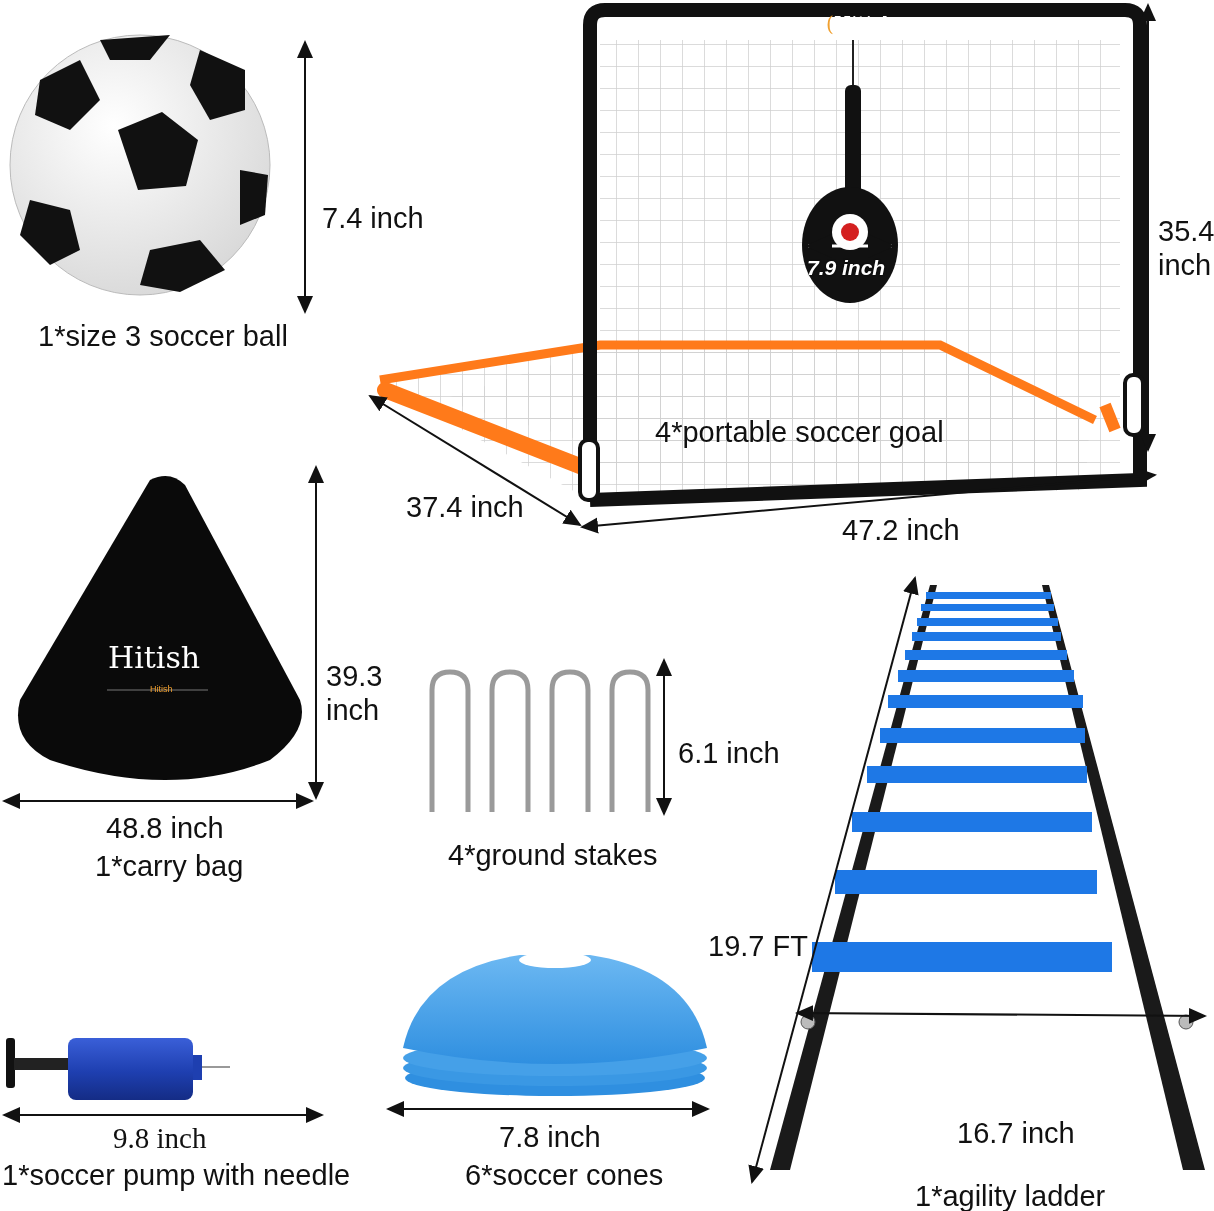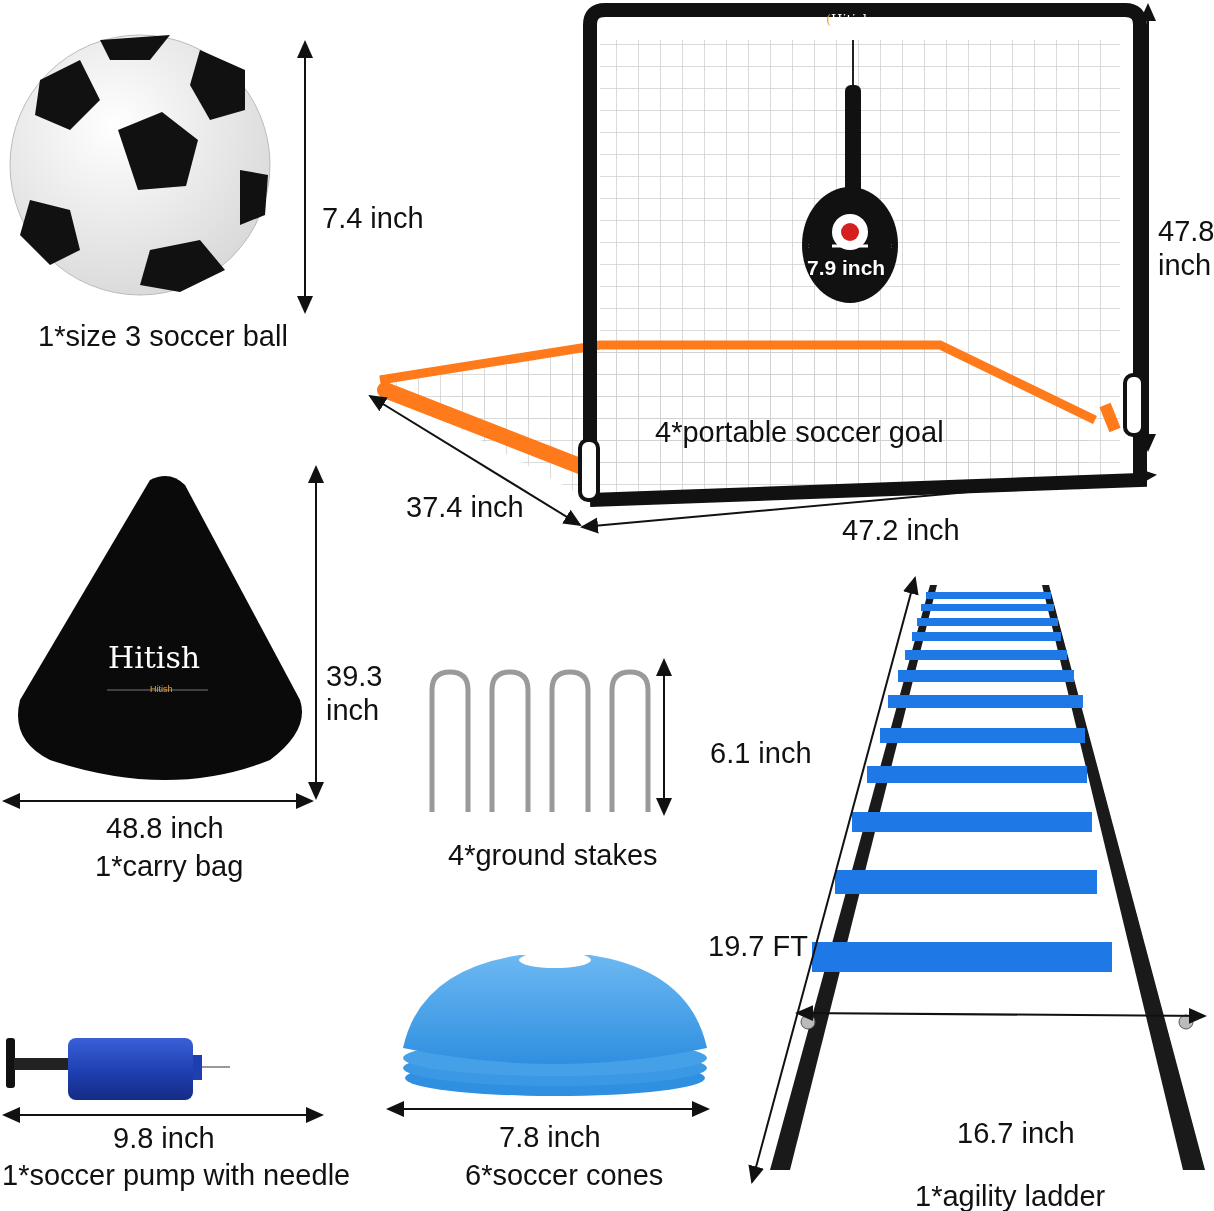--- a/index.html
+++ b/index.html
@@ -116,47 +116,47 @@
   <g>
     <ellipse cx="555" cy="1078" rx="150" ry="18" fill="#2f8fe0"></ellipse>
     <ellipse cx="555" cy="1068" rx="152" ry="18" fill="#3a98e4"></ellipse>
     <ellipse cx="555" cy="1058" rx="152" ry="18" fill="#45a0e8"></ellipse>
     <path d="M403,1048 Q420,970 520,955 L590,955 Q690,970 707,1048 Q555,1080 403,1048 Z" fill="url(#coneg)"></path>
     <ellipse cx="555" cy="960" rx="36" ry="8" fill="#fff"></ellipse>
   </g>
   <line x1="388" y1="1109" x2="708" y2="1109" stroke="#111" stroke-width="2" marker-start="url(#ah)" marker-end="url(#ah)"></line>
 </svg>
 
-<div class="abs" style="left:826px;top:12px;font-size:13px;color:#fff;font-family:'DejaVu Serif',serif;">
+<div class="abs" style="left:826px;top:12px;font-size:20px;color:#fff;font-family:'DejaVu Serif',serif;">
   <span style="color:#f0a030;">(</span><span>Hitish</span>
 </div>
 <div class="abs" style="left:108px;top:640px;font-size:30px;color:#fff;font-family:'DejaVu Serif',serif;">
   <span>Hitish</span>
 </div>
 <div class="abs" style="left:150px;top:684px;font-size:9px;color:#f0a030;">Hitish</div>
 
 <div class="lbl" style="left:322px;top:202px;">7.4 inch</div>
 <div class="lbl" style="left:38px;top:320px;">1*size 3 soccer ball</div>
 
-<div class="lbl" style="left:807px;top:256px;color:#fff;font-weight:bold;font-size:21px;text-shadow:0 0 2px #000;">7.9 inch</div>
-<div class="lbl" style="left:1158px;top:215px;">47.8</div>
+<div class="lbl" style="left:807px;top:256px;color:#fff;font-weight:bold;font-size:21px;text-shadow:0 0 2px #000;font-style:italic;">7.9 inch</div>
+<div class="lbl" style="left:1158px;top:215px;">35.4</div>
 <div class="lbl" style="left:1158px;top:249px;">inch</div>
 <div class="lbl" style="left:655px;top:416px;">4*portable soccer goal</div>
 <div class="lbl" style="left:406px;top:491px;">37.4 inch</div>
 <div class="lbl" style="left:842px;top:514px;">47.2 inch</div>
 
 <div class="lbl" style="left:326px;top:660px;">39.3</div>
 <div class="lbl" style="left:326px;top:694px;">inch</div>
 <div class="lbl" style="left:106px;top:812px;text-align:right;">48.8 inch</div>
 <div class="lbl" style="left:95px;top:850px;">1*carry bag</div>
 
-<div class="lbl" style="left:678px;top:737px;margin-left:32px;">6.1 inch</div>
+<div class="lbl" style="left:678px;top:737px;">6.1 inch</div>
 <div class="lbl" style="left:448px;top:839px;">4*ground stakes</div>
 
 <div class="lbl" style="left:708px;top:930px;">19.7 FT</div>
 <div class="lbl" style="left:942px;top:1117px;margin-left:15px;">16.7 inch</div>
 <div class="lbl" style="left:915px;top:1180px;">1*agility ladder</div>
 
-<div class="lbl" style="left:113px;top:1122px;">9.8 inch</div>
+<div class="lbl" style="left:113px;top:1122px;font-family:Liberation Serif, serif;">9.8 inch</div>
 <div class="lbl" style="left:2px;top:1159px;">1*soccer pump with needle</div>
 
 <div class="lbl" style="left:499px;top:1121px;">7.8 inch</div>
 <div class="lbl" style="left:457px;top:1159px;margin-left:8px;">6*soccer cones</div>
 
 </body></html>

